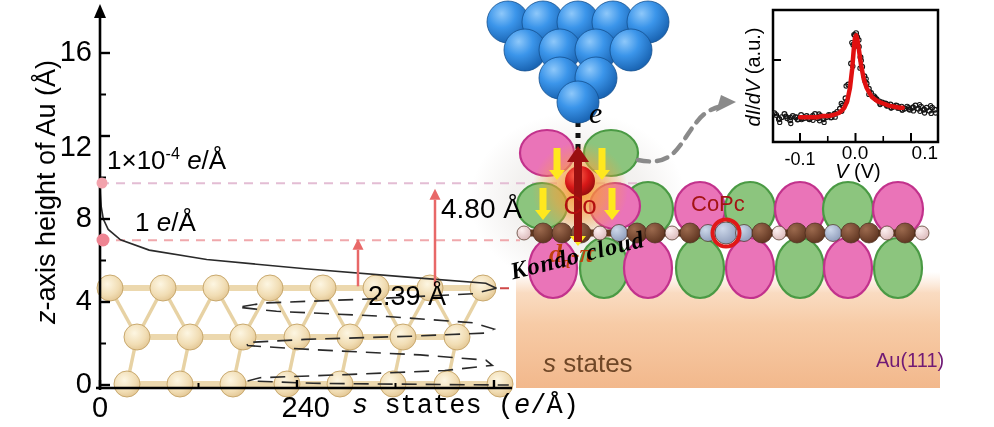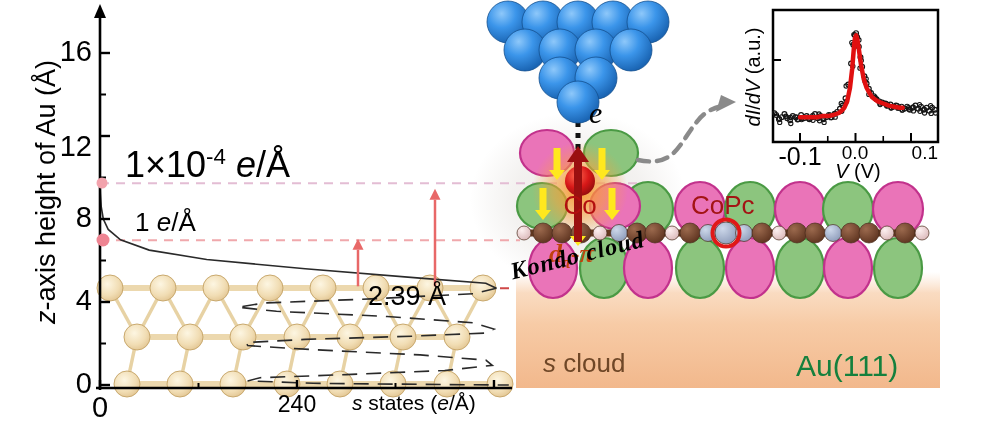--- a/index.html
+++ b/index.html
@@ -365,32 +365,33 @@
       </g>
     </svg>
 
   <div class="lbl rot" style="left:46px;top:192px;font-size:27px;"><span style="font-style: italic;">z</span><span>-axis height of Au (Å)</span></div>
   <div class="lbl rt" style="left:48px;top:36px;width:44px;font-size:29px;">16</div>
   <div class="lbl rt" style="left:48px;top:131px;width:44px;font-size:29px;">12</div>
   <div class="lbl rt" style="left:48px;top:202px;width:44px;font-size:29px;">8</div>
   <div class="lbl rt" style="left:48px;top:285px;width:44px;font-size:29px;">4</div>
   <div class="lbl rt" style="left:48px;top:368px;width:44px;font-size:29px;">0</div>
   <div class="lbl ctr" style="left:86px;top:392px;width:28px;font-size:29px;">0</div>
-  <div class="lbl ctr" style="left:264px;top:392px;width:66px;font-size:23px;">240</div>
-  <div class="lbl" style="left:352px;top:392px;font-size:21px;"><span style="font-style: italic;">s</span><span> states (</span><span style="font-style: italic;">e</span><span>/Å)</span></div>
-  <div class="lbl" style="left:125px;top:145px;font-size:36px;"><span>1×10</span><sup>-4</sup><span> </span><span style="font-style: italic;">e</span><span>/Å</span></div>
+  <div class="lbl ctr" style="left:264px;top:392px;width:66px;font-size:29px;text-align:right;">240</div>
+  <div class="lbl" style="left:352px;top:392px;font-size:27px;font-family:Liberation Mono, monospace;"><span style="font-style: italic;">s</span><span> states (</span><span style="font-style: italic;">e</span><span>/Å)</span></div>
+  <div class="lbl" style="left:107px;top:145px;font-size:26px;"><span>1×10</span><sup>-4</sup><span> </span><span style="font-style: italic;">e</span><span>/Å</span></div>
   <div class="lbl" style="left:107px;top:209px;font-size:26px;margin-left:28px;"><span>1 </span><span style="font-style: italic;">e</span><span>/Å</span></div>
   <div class="lbl" style="left:368px;top:242px;font-size:27px;margin-top:40px;">2.39 Å</div>
+  <div class="lbl" style="left:441px;top:194px;font-size:28px;">4.80 Å</div>
 
   <div class="lbl serif" style="left:589px;top:97px;font-size:30px;font-style:italic;">e</div>
   <div class="lbl ctr" style="left:556px;top:192px;width:48px;font-size:26px;color:#b30f0f;">Co</div>
-  <div class="lbl" style="left:691px;top:192px;font-size:26px;color:#a31414;">CoPc</div>
+  <div class="lbl" style="left:691px;top:192px;font-size:22px;color:#a31414;">CoPc</div>
   <div class="lbl serif" style="left:549px;top:240px;font-size:26px;color:#c2410c;"><span style="font-style: italic; font-weight: 700;">d</span><sub style="font-style: italic; font-weight: 700;">π</sub><span style="font-weight: 700;">-</span><span style="font-style: italic; font-weight: 700;">π</span></div>
   <div class="lbl serif" style="left:508px;top:260px;font-size:24px;font-weight:700;font-style:italic;letter-spacing:1px;transform:rotate(-14deg);transform-origin:0 0;">Kondo cloud</div>
-  <div class="lbl" style="left:543px;top:350px;font-size:26px;color:#6f4727;"><span style="font-style: italic;">s</span><span> cloud</span></div>
-  <div class="lbl" style="left:796px;top:350px;font-size:30px;color:#15803d;">Au(111)</div>
+  <div class="lbl" style="left:543px;top:350px;font-size:26px;color:#6f4727;"><span style="font-style: italic;">s</span><span> states</span></div>
+  <div class="lbl" style="left:876px;top:350px;font-size:20px;color:#701a75;">Au(111)</div>
 
   <div class="lbl rot" style="left:753px;top:77px;font-size:20px;"><span style="font-style: italic;">dI</span><span>/</span><span style="font-style: italic;">dV</span><span> (a.u.)</span></div>
-  <div class="lbl ctr" style="left:773px;top:143px;width:54px;font-size:25px;">-0.1</div>
+  <div class="lbl ctr" style="left:773px;top:150px;width:54px;font-size:18px;">-0.1</div>
   <div class="lbl ctr" style="left:828px;top:143px;width:54px;font-size:19px;">0.0</div>
   <div class="lbl ctr" style="left:884px;top:143px;width:54px;font-size:19px;text-align:right;">0.1</div>
   <div class="lbl ctr" style="left:827px;top:161px;width:62px;font-size:20px;"><span style="font-style: italic;">V</span><span> (V)</span></div>
 </div>
 
 </body></html>

